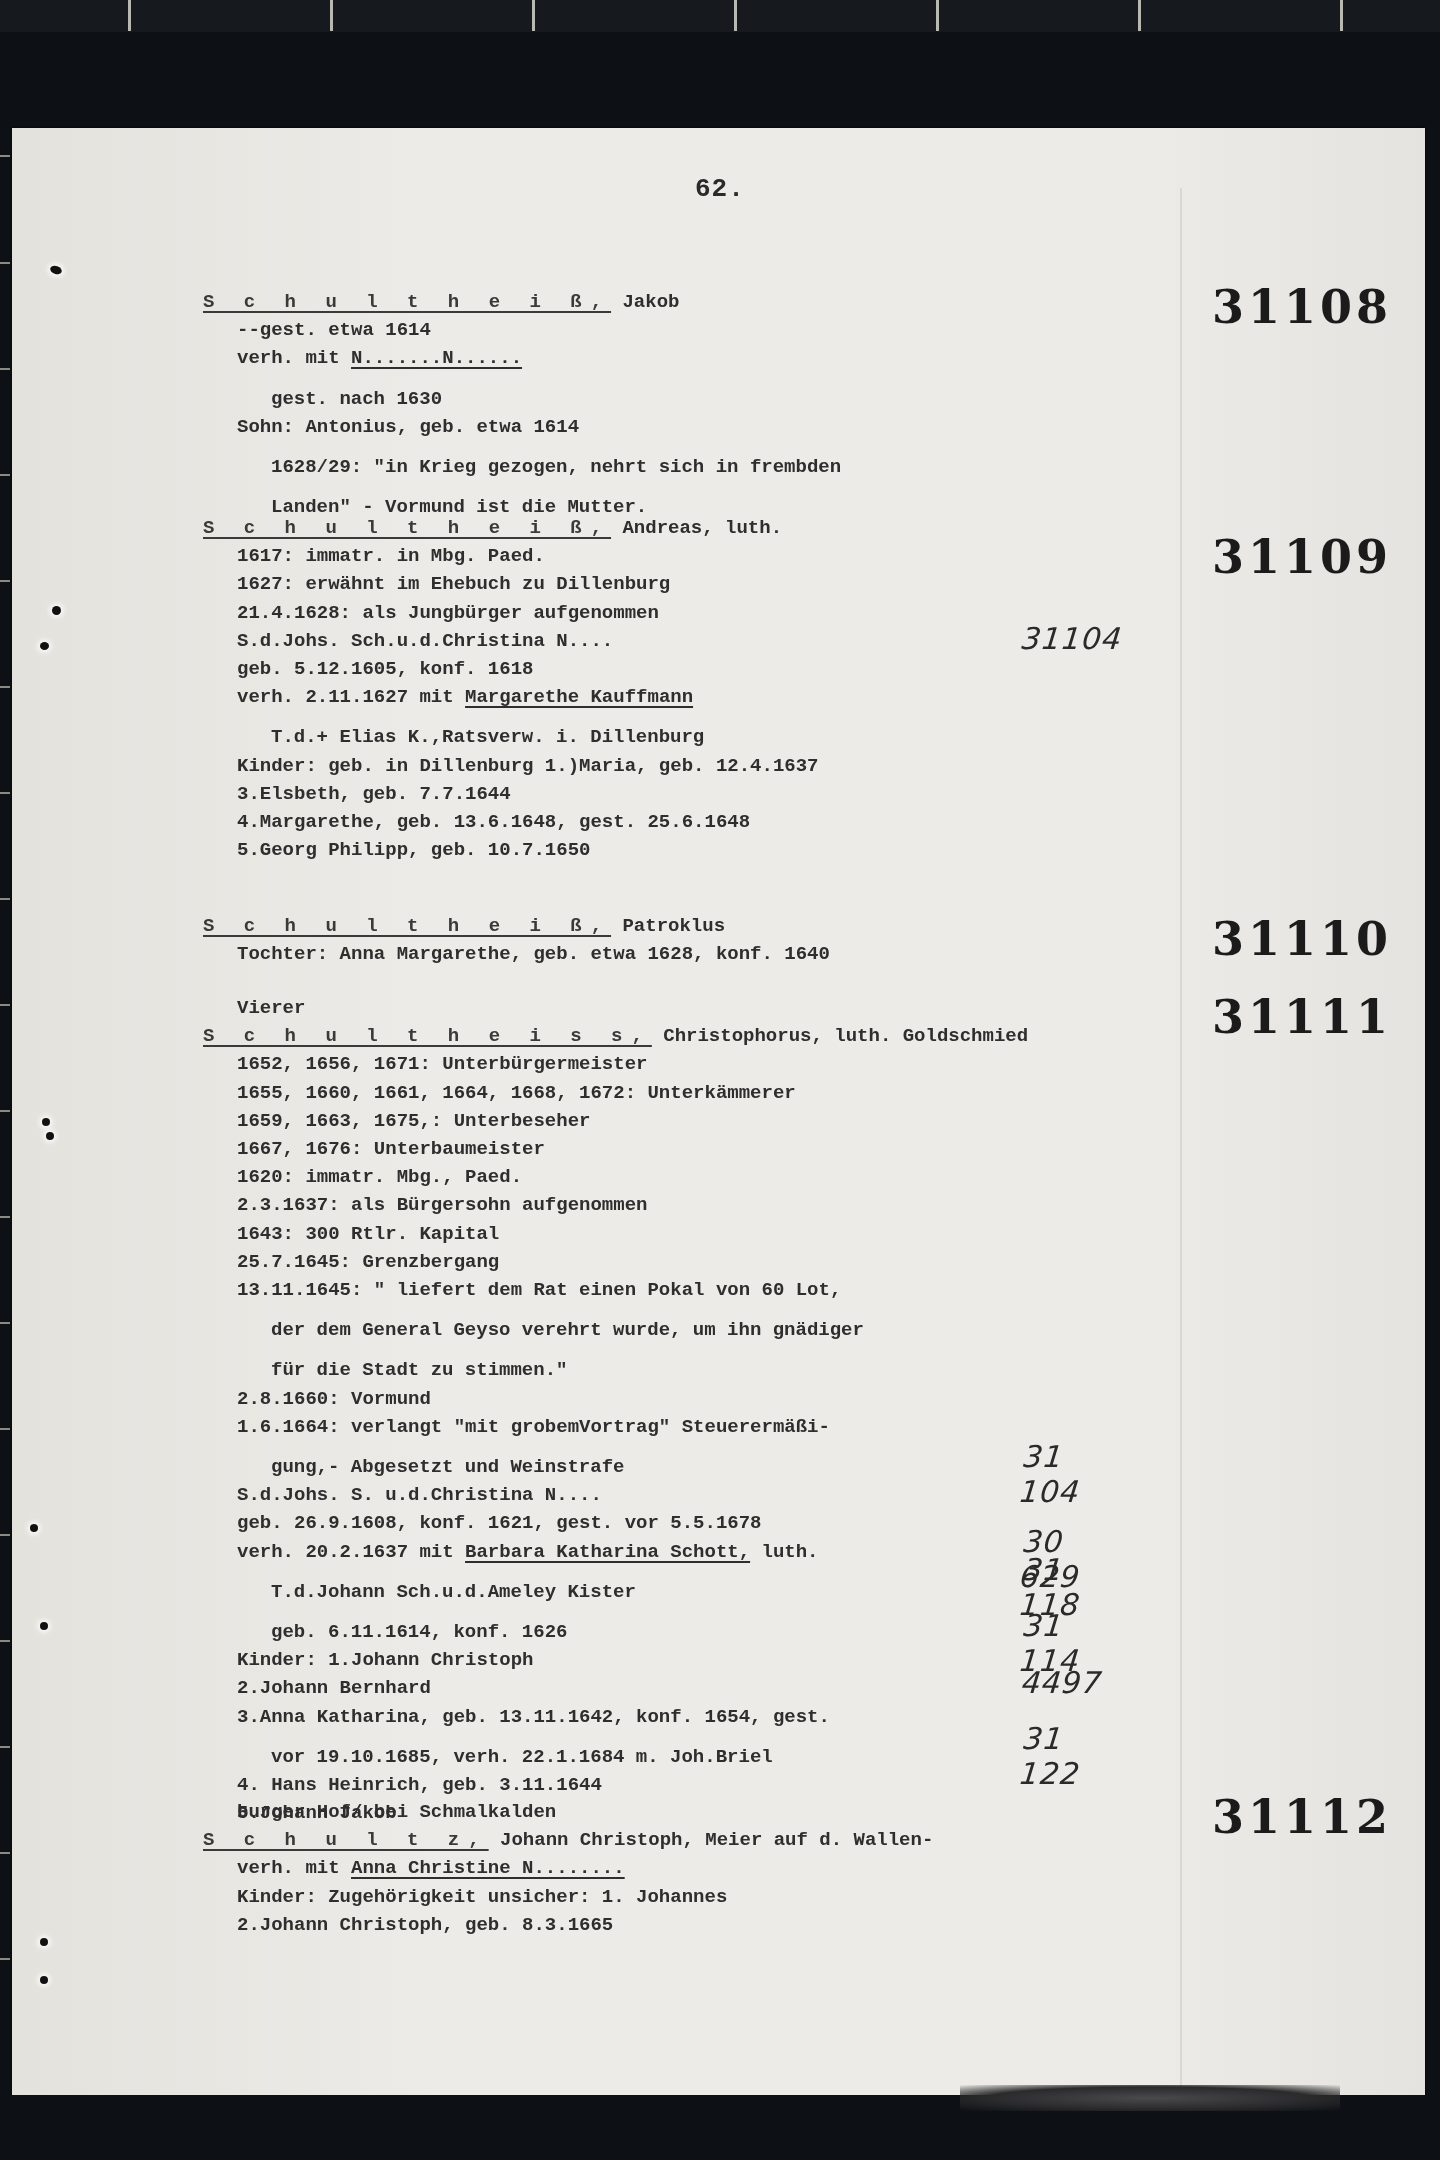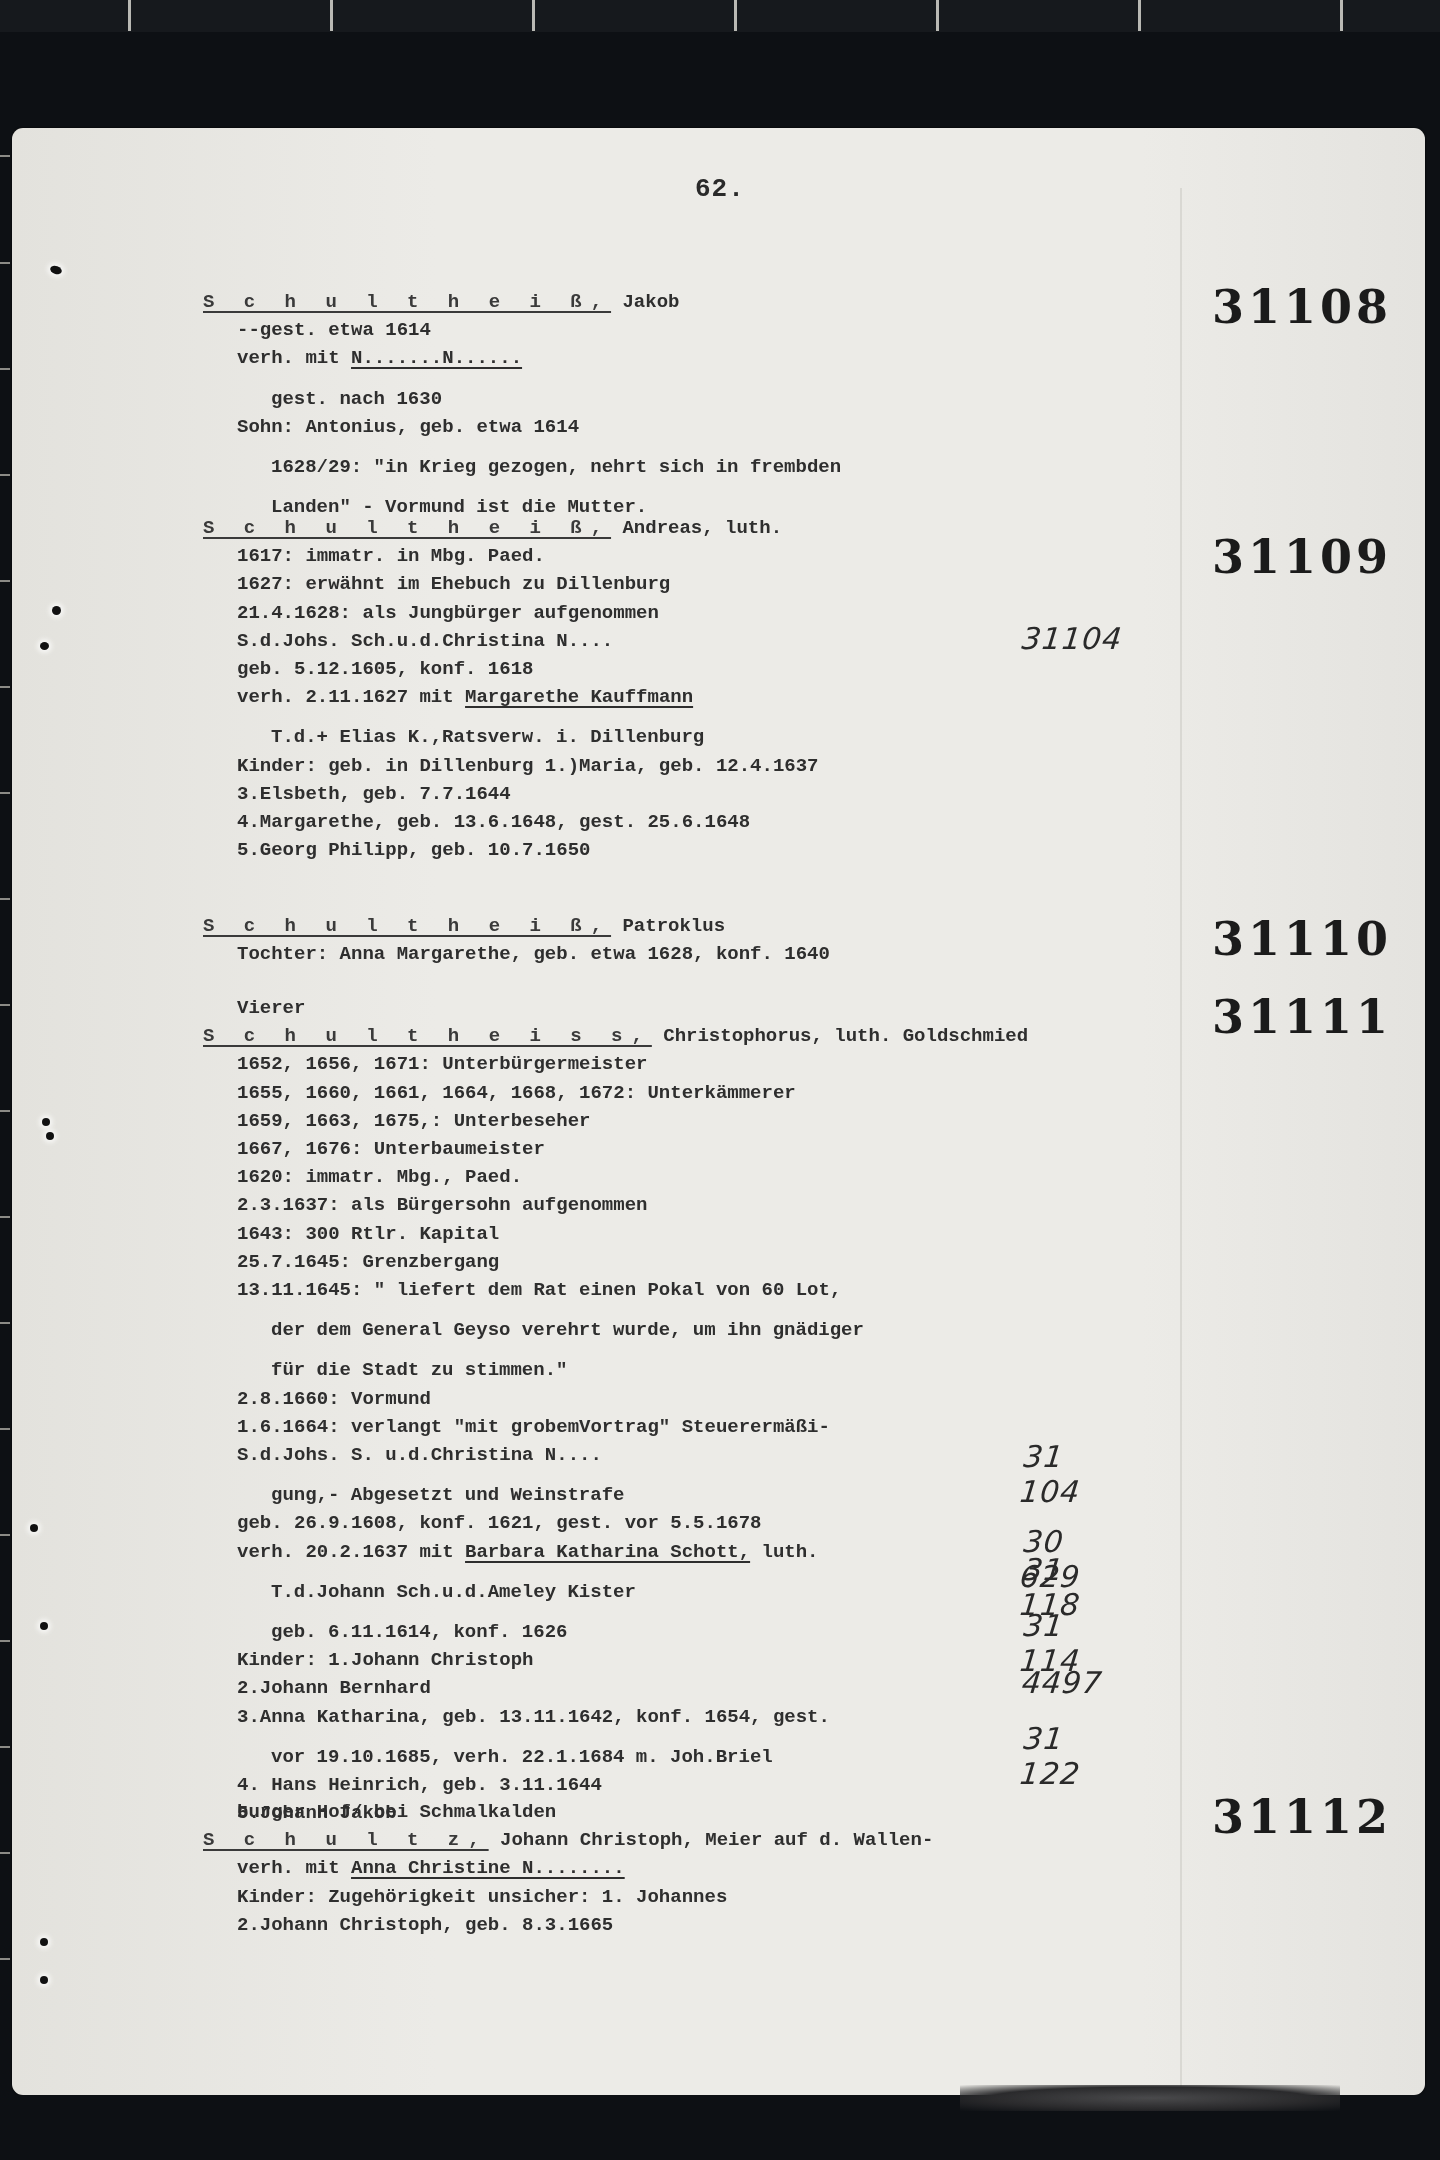--- a/index.html
+++ b/index.html
@@ -2,21 +2,21 @@
 <html><head>
 <meta charset="utf-8">
 <style>
   html,body{margin:0;padding:0;}
   body{width:1440px;height:2160px;background:#0d1014;position:relative;overflow:hidden;font-family:"Liberation Mono","DejaVu Sans Mono",monospace;}
   .ruler{position:absolute;left:0;top:0;width:1440px;height:32px;background:#16191d;}
   .tick{position:absolute;top:0;width:3px;height:31px;background:#b9b9b4;}
   .left-edge-ticks .lt{position:absolute;left:0;width:10px;height:2px;background:#8b8b86;}
   .paper{position:absolute;left:12px;top:128px;width:1413px;height:1967px;background:#e9e8e4;
     background-image:linear-gradient(90deg,#e3e2dd 0%,#ecebe7 30%,#ecebe7 80%,#e4e3df 100%);
-    box-shadow:0 0 2px #000;border-radius:11px;}
+    box-shadow:0 0 2px #000;}
   .divider{position:absolute;left:1168px;top:60px;width:2px;height:1900px;background:#d9d8d3;}
   .page-no{position:absolute;left:683px;top:46px;font-size:26px;color:#2a2a2a;letter-spacing:1px;font-weight:bold;}
   .entry{position:absolute;left:191px;color:#2c2c2c;}
   .line{font-size:19px;line-height:28.2px;white-space:pre;color:#2e2e2e;font-weight:bold;}
   .line.ind1{padding-left:34px;}
   .line.ind2{padding-left:68px;margin-top:12px;}
   .surname{letter-spacing:9px;text-decoration:underline;text-decoration-thickness:2px;text-underline-offset:4px;color:#3a3a3a;}
   .ul{text-decoration:underline;text-decoration-thickness:2px;text-underline-offset:4px;}
   .refno{position:absolute;left:1212px;font-family:"DejaVu Serif","Liberation Serif",serif;font-size:46px;font-weight:bold;color:#1b1b1b;letter-spacing:4px;}
   .hand{position:absolute;font-family:"DejaVu Sans","Liberation Sans",sans-serif;font-style:italic;font-size:30px;color:#2a2a2a;letter-spacing:1px;transform:skewX(-6deg);}
@@ -113,22 +113,22 @@
         <div class="line ind1">1667, 1676: Unterbaumeister</div>
         <div class="line ind1">1620: immatr. Mbg., Paed.</div>
         <div class="line ind1">2.3.1637: als Bürgersohn aufgenommen</div>
         <div class="line ind1">1643: 300 Rtlr. Kapital</div>
         <div class="line ind1">25.7.1645: Grenzbergang</div>
         <div class="line ind1">13.11.1645: " liefert dem Rat einen Pokal von 60 Lot,</div>
         <div class="line ind2">der dem General Geyso verehrt wurde, um ihn gnädiger</div>
         <div class="line ind2">für die Stadt zu stimmen."</div>
         <div class="line ind1">2.8.1660: Vormund</div>
         <div class="line ind1">1.6.1664: verlangt "mit grobemVortrag" Steuerermäßi-</div>
+        <div class="line ind2">gung,- Abgesetzt und Weinstrafe</div>
         <div class="line ind1">S.d.Johs. S. u.d.Christina N....</div>
-        <div class="line ind2">gung,- Abgesetzt und Weinstrafe</div>
         <div class="hand" style="left: 819px; top: 445.2px;">31 104</div>
         <div class="line ind1">geb. 26.9.1608, konf. 1621, gest. vor 5.5.1678</div>
         <div class="line ind1"><span>verh. 20.2.1637 mit </span><span class="ul">Barbara Katharina Schott,</span><span> luth.</span></div>
         <div class="line ind2">T.d.Johann Sch.u.d.Ameley Kister</div>
         <div class="hand" style="left: 819px; top: 529.8px;">30 629</div>
         <div class="line ind2">geb. 6.11.1614, konf. 1626</div>
         <div class="hand" style="left: 819px; top: 558px;">31 118</div>
         <div class="line ind1">Kinder: 1.Johann Christoph</div>
         <div class="line ind1">2.Johann Bernhard</div>
         <div class="hand" style="left: 819px; top: 614.4px;">31 114</div>

